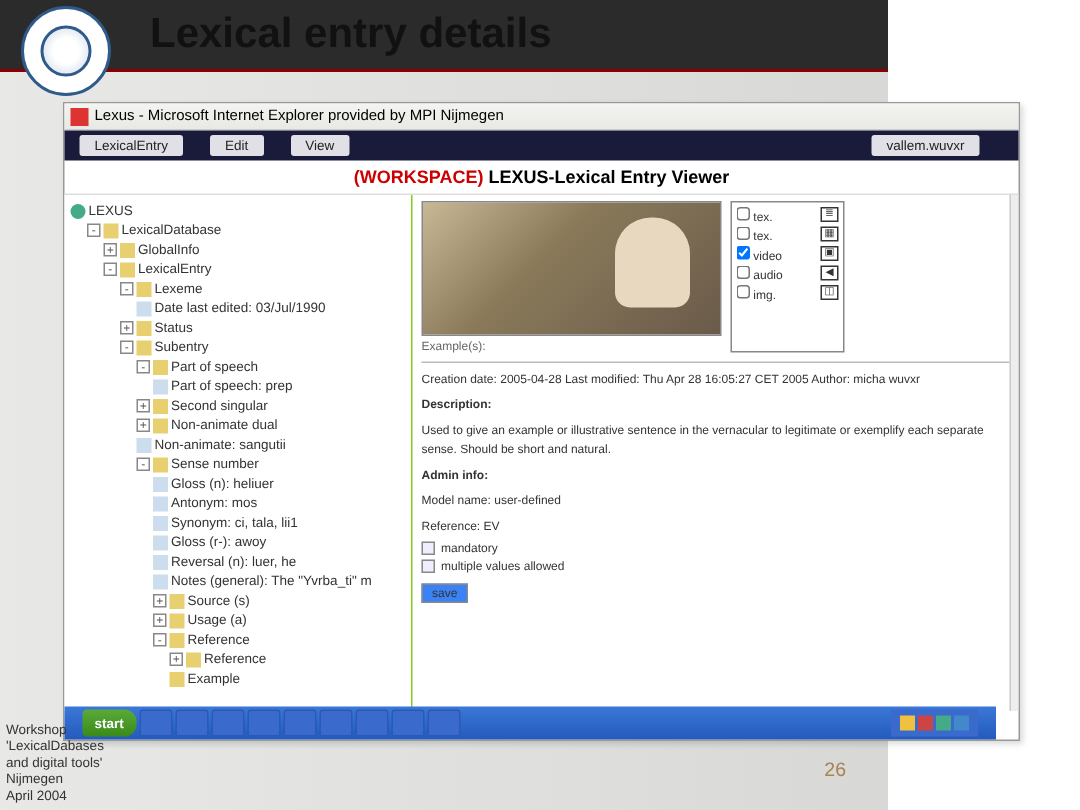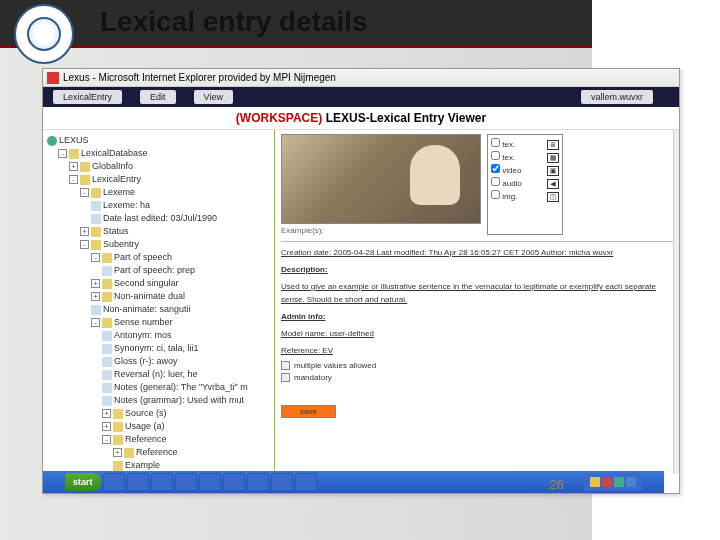--- a/index.html
+++ b/index.html
@@ -174,59 +174,59 @@
     background: #e8d8c0;
     border-radius: 24px 24px 10px 10px;
   }
   .media-options {
     width: 76px;
     border: 1px solid #888;
     padding: 3px;
     font-size: 8px;
     line-height: 12px;
   }
-  .media-options .opt { display: flex; align-items: center; gap: 2px; justify-content: space-between; }
+  .media-options .opt { display: flex; gap: 2px; justify-content: space-between; }
   .opt input { width: 9px; height: 9px; }
   .opt-glyph {
     width: 12px; height: 10px;
     border: 1px solid #333;
     font-size: 7px;
     text-align: center;
     line-height: 8px;
   }
-  .detail-text { font-size: 8px; line-height: 13px; margin: 4px 0; text-decoration: underline; }
+  .detail-text { font-size: 8px; line-height: 13px; margin: 4px 0; }
   .detail-text b { font-weight: bold; }
   .field-row { display: flex; align-items: center; gap: 4px; font-size: 8px; margin: 3px 0; }
   .checkbox-box { width: 9px; height: 9px; border: 1px solid #888; background: #eef; }
   .save-btn {
     border: 1px solid #888;
-    background: #f97316;
-    padding: 1px 18px;
+    background: #3b82f6;
+    padding: 1px 6px;
     font-size: 8px;
     display: inline-block;
-    margin-top: 20px;
+    margin-top: 4px;
   }
   .caption-box {
     position: absolute;
     left: 262px;
     top: 432px;
     background: #fff;
     border: 1px solid #333;
     padding: 3px 8px;
     font-size: 14px;
     z-index: 5;
   }
   .taskbar {
     position: absolute;
     bottom: 0; left: 0; right: 15px;
     height: 22px;
     background: linear-gradient(#3a78d8, #245abc);
     display: flex;
     align-items: center;
-    padding: 0 22px;
+    padding: 0 12px;
     gap: 2px;
   }
   .start-btn {
     height: 18px;
     padding: 0 8px;
     background: linear-gradient(#5aaa3a, #3a8a1a);
     color: #fff;
     font-size: 9px;
     font-weight: bold;
     border-radius: 3px 8px 8px 3px;
@@ -255,21 +255,21 @@
     left: 4px;
     bottom: 4px;
     font-size: 9px;
     line-height: 11px;
     color: #333;
     z-index: 3;
   }
   .slide-number {
     position: absolute;
     right: 28px;
-    bottom: 48px;
+    bottom: 20px;
     font-size: 13px;
     color: #a88355;
   }
   .thin-scrollbar {
     position: absolute;
     top: 0; right: 0; bottom: 0;
     width: 6px;
     background: #eee;
     border-left: 1px solid #ccc;
   }
@@ -308,43 +308,42 @@
         <ul>
           <li class="tree-node"><span class="icon green"></span><span>LEXUS</span>
             <ul>
               <li class="tree-node"><span class="toggle">-</span><span class="icon"></span><span>LexicalDatabase</span>
                 <ul>
                   <li class="tree-node"><span class="toggle">+</span><span class="icon"></span><span>GlobalInfo</span></li>
                   <li class="tree-node"><span class="toggle">-</span><span class="icon"></span><span>LexicalEntry</span>
                     <ul>
                       <li class="tree-node"><span class="toggle">-</span><span class="icon"></span><span>Lexeme</span>
                         <ul>
-                          <li class="tree-node"><span class="icon doc"></span><span>Lexeme: ha</span></li>
                           <li class="tree-node"><span class="icon doc"></span><span>Date last edited: 03/Jul/1990</span></li>
                         </ul>
                       </li>
                       <li class="tree-node"><span class="toggle">+</span><span class="icon"></span><span>Status</span></li>
                       <li class="tree-node"><span class="toggle">-</span><span class="icon"></span><span>Subentry</span>
                         <ul>
                           <li class="tree-node"><span class="toggle">-</span><span class="icon"></span><span>Part of speech</span>
                             <ul>
                               <li class="tree-node"><span class="icon doc"></span><span>Part of speech: prep</span></li>
                             </ul>
                           </li>
                           <li class="tree-node"><span class="toggle">+</span><span class="icon"></span><span>Second singular</span></li>
                           <li class="tree-node"><span class="toggle">+</span><span class="icon"></span><span>Non-animate dual</span></li>
                           <li class="tree-node"><span class="icon doc"></span><span>Non-animate: sangutii</span></li>
                           <li class="tree-node"><span class="toggle">-</span><span class="icon"></span><span>Sense number</span>
                             <ul>
+                              <li class="tree-node"><span class="icon doc"></span><span>Gloss (n): heliuer</span></li>
                               <li class="tree-node"><span class="icon doc"></span><span>Antonym: mos</span></li>
                               <li class="tree-node"><span class="icon doc"></span><span>Synonym: ci, tala, lii1</span></li>
                               <li class="tree-node"><span class="icon doc"></span><span>Gloss (r-): awoy</span></li>
                               <li class="tree-node"><span class="icon doc"></span><span>Reversal (n): luer, he</span></li>
                               <li class="tree-node"><span class="icon doc"></span><span>Notes (general): The "Yvrba_ti" m</span></li>
-                              <li class="tree-node"><span class="icon doc"></span><span>Notes (grammar): Used with mut</span></li>
                               <li class="tree-node"><span class="toggle">+</span><span class="icon"></span><span>Source (s)</span></li>
                               <li class="tree-node"><span class="toggle">+</span><span class="icon"></span><span>Usage (a)</span></li>
                               <li class="tree-node"><span class="toggle">-</span><span class="icon"></span><span>Reference</span>
                                 <ul>
                                   <li class="tree-node"><span class="toggle">+</span><span class="icon"></span><span>Reference</span></li>
                                   <li class="tree-node"><span class="icon"></span><span>Example</span>
                                     
                                   </li>
                                 </ul>
                               </li>
@@ -394,25 +393,25 @@
         <div style="border-top:1px solid #bbb;margin:4px 0;"></div>
 
         <div class="detail-text">Creation date: 2005-04-28 Last modified: Thu Apr 28 16:05:27 CET 2005 Author: micha wuvxr</div>
         <div class="detail-text"><b>Description:</b></div>
         <div class="detail-text">Used to give an example or illustrative sentence in the vernacular to legitimate or exemplify each separate sense. Should be short and natural.</div>
         <div class="detail-text"><b>Admin info:</b></div>
         <div class="detail-text">Model name: user-defined</div>
         <div class="detail-text">Reference: EV</div>
         <div class="field-row">
             <span class="checkbox-box"></span>
-            <span>multiple values allowed</span>
+            <span>mandatory</span>
           </div>
         <div class="field-row">
             <span class="checkbox-box"></span>
-            <span>mandatory</span>
+            <span>multiple values allowed</span>
           </div>
         <div class="save-btn">save</div>
 
         <div class="thin-scrollbar"></div>
       </div>
     </div>
 
     <div class="taskbar">
       <div class="start-btn">start</div>
       <div class="task-item"></div>
@@ -427,15 +426,22 @@
       <div class="tray">
         <div class="tray-icon"></div>
         <div class="tray-icon" style="background:#c44"></div>
         <div class="tray-icon" style="background:#4a8"></div>
         <div class="tray-icon" style="background:#48c"></div>
       </div>
     </div>
   </div>
 
 
+  <div class="footer-text">
+    <div>Workshop</div>
+    <div>'LexicalDabases</div>
+    <div>and digital tools'</div>
+    <div>Nijmegen</div>
+    <div>April 2004</div>
+  </div>
 
   <div class="slide-number">26</div>
 </div>
 
 </body></html>

